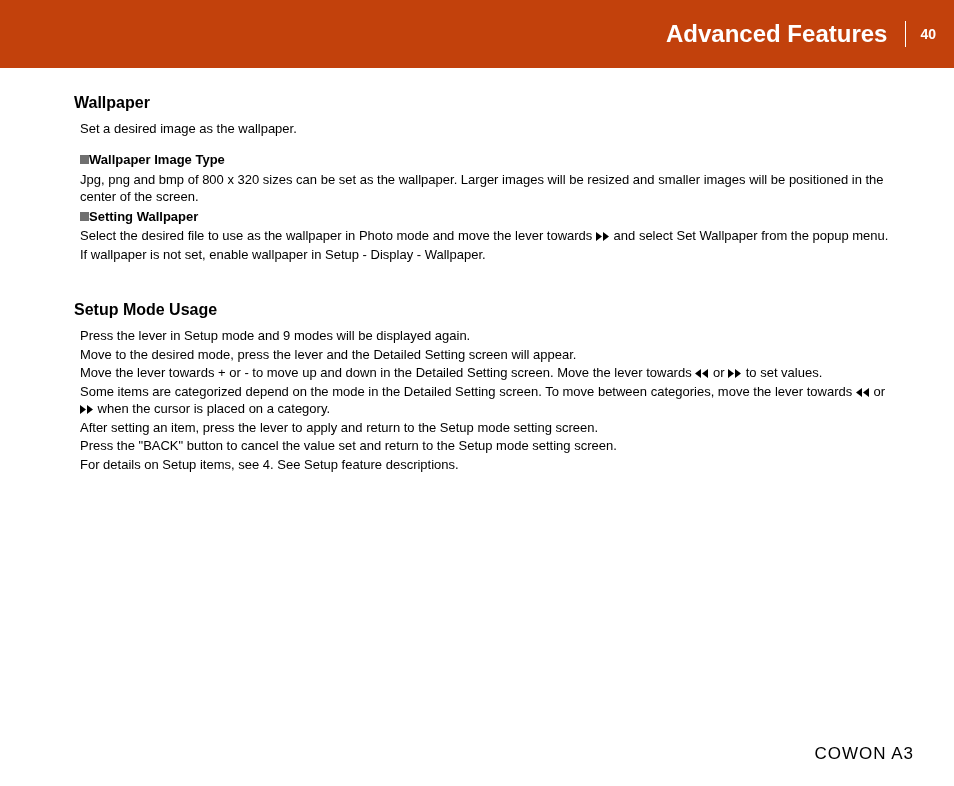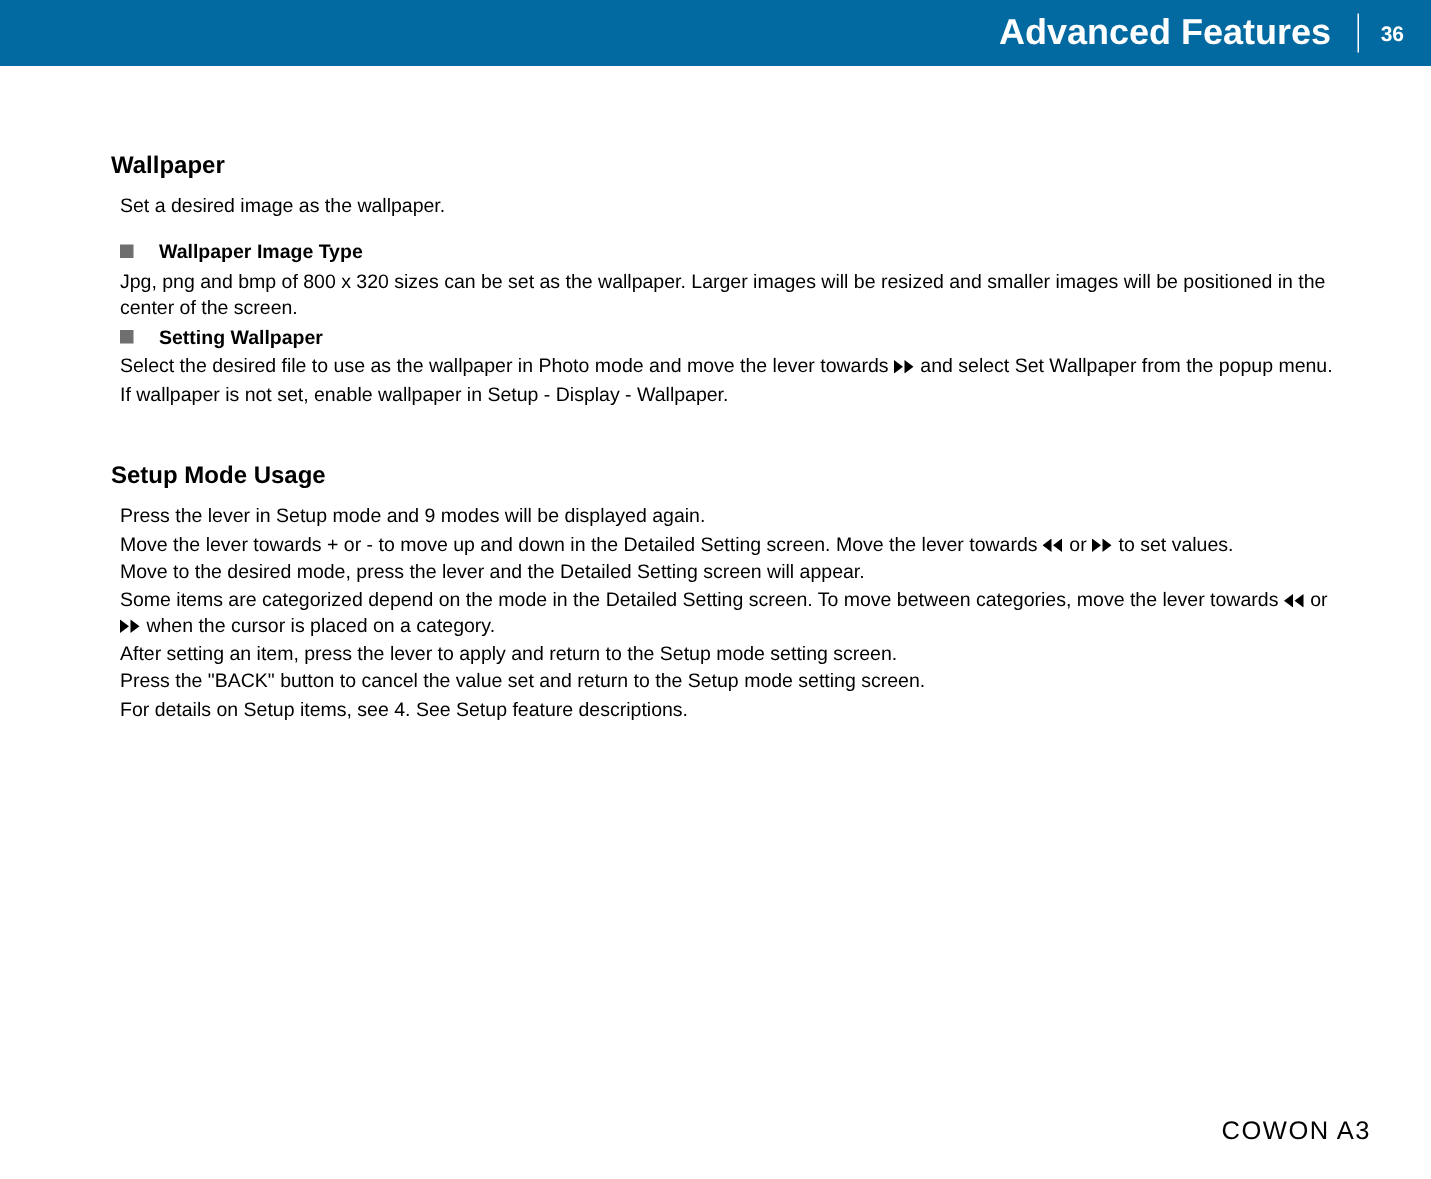--- a/index.html
+++ b/index.html
@@ -1,21 +1,21 @@
 <!DOCTYPE html>
 <html><head>
 <meta charset="utf-8">
 <style>
   * { margin: 0; padding: 0; box-sizing: border-box; }
   html, body { width: 954px; height: 786px; font-family: Arial, Helvetica, sans-serif; color: #000; background: #fff; }
   .page { width: 954px; height: 786px; position: relative; }
   .header-bar {
-    background: #0369a1;
+    background: #c2410c;
     color: #fff;
-    height: 44px;
+    height: 68px;
     display: flex;
     align-items: center;
     justify-content: flex-end;
     padding-right: 8px;
   }
   .header-title {
     font-size: 24px;
     font-weight: bold;
     padding-right: 14px;
   }
@@ -27,36 +27,35 @@
   }
   .page-number {
     font-size: 14px;
     font-weight: bold;
     padding: 0 10px;
   }
   .content {
     padding: 24px 60px 0 80px;
     font-size: 13px;
     line-height: 1.35;
-    margin-top: 32px;
   }
   .section-heading {
     font-size: 16px;
     font-weight: bold;
     margin-bottom: 6px;
     margin-left: -6px;
   }
   .intro-line { margin-bottom: 14px; }
   .sub-block { margin-bottom: 2px; }
   .sub-heading {
     font-weight: bold;
     font-size: 13px;
     display: flex;
     align-items: center;
-    gap: 17px;
+    gap: 0;
     margin-bottom: 2px;
   }
   .square-bullet {
     display: inline-block;
     width: 9px;
     height: 9px;
     background: #6f6f6f;
   }
   .body-text { margin-bottom: 1px; }
   .section-gap { height: 34px; }
@@ -73,21 +72,21 @@
     font-weight: 500;
   }
 </style>
 </head>
 <body>
 
 <div class="page">
   <div class="header-bar">
     <span class="header-title">Advanced Features</span>
     <div class="header-divider"></div>
-    <span class="page-number">36</span>
+    <span class="page-number">40</span>
   </div>
 
   <div class="content">
 
     <div class="section-heading">Wallpaper</div>
     <div class="intro-line">Set a desired image as the wallpaper.</div>
 
     <div class="sub-block">
       <div class="sub-heading">
         <span class="square-bullet"></span>
@@ -107,30 +106,30 @@
             <polygon points="7,0 13,4.5 7,9" fill="#000"></polygon>
           </svg><span> and select Set Wallpaper from the popup menu.</span>
       </div>
       <div class="body-text">If wallpaper is not set, enable wallpaper in Setup - Display - Wallpaper.</div>
     </div>
 
     <div class="section-gap"></div>
 
     <div class="section-heading">Setup Mode Usage</div>
     <div class="body-text">Press the lever in Setup mode and 9 modes will be displayed again.</div>
+    <div class="body-text">Move to the desired mode, press the lever and the Detailed Setting screen will appear.</div>
     <div class="body-text">
       <span>Move the lever towards + or - to move up and down in the Detailed Setting screen. Move the lever towards </span><svg class="inline-icon" width="14" height="9" viewBox="0 0 14 9">
           <polygon points="6,0 0,4.5 6,9" fill="#000"></polygon>
           <polygon points="13,0 7,4.5 13,9" fill="#000"></polygon>
         </svg><span> or </span><svg class="inline-icon" width="14" height="9" viewBox="0 0 14 9">
           <polygon points="0,0 6,4.5 0,9" fill="#000"></polygon>
           <polygon points="7,0 13,4.5 7,9" fill="#000"></polygon>
         </svg><span> to set values.</span>
     </div>
-    <div class="body-text">Move to the desired mode, press the lever and the Detailed Setting screen will appear.</div>
     <div class="body-text">
       <span>Some items are categorized depend on the mode in the Detailed Setting screen. To move between categories, move the lever towards </span><svg class="inline-icon" width="14" height="9" viewBox="0 0 14 9">
           <polygon points="6,0 0,4.5 6,9" fill="#000"></polygon>
           <polygon points="13,0 7,4.5 13,9" fill="#000"></polygon>
         </svg><span> or </span><svg class="inline-icon" width="14" height="9" viewBox="0 0 14 9">
           <polygon points="0,0 6,4.5 0,9" fill="#000"></polygon>
           <polygon points="7,0 13,4.5 7,9" fill="#000"></polygon>
         </svg><span> when the cursor is placed on a category.</span>
     </div>
     <div class="body-text">After setting an item, press the lever to apply and return to the Setup mode setting screen.</div>

